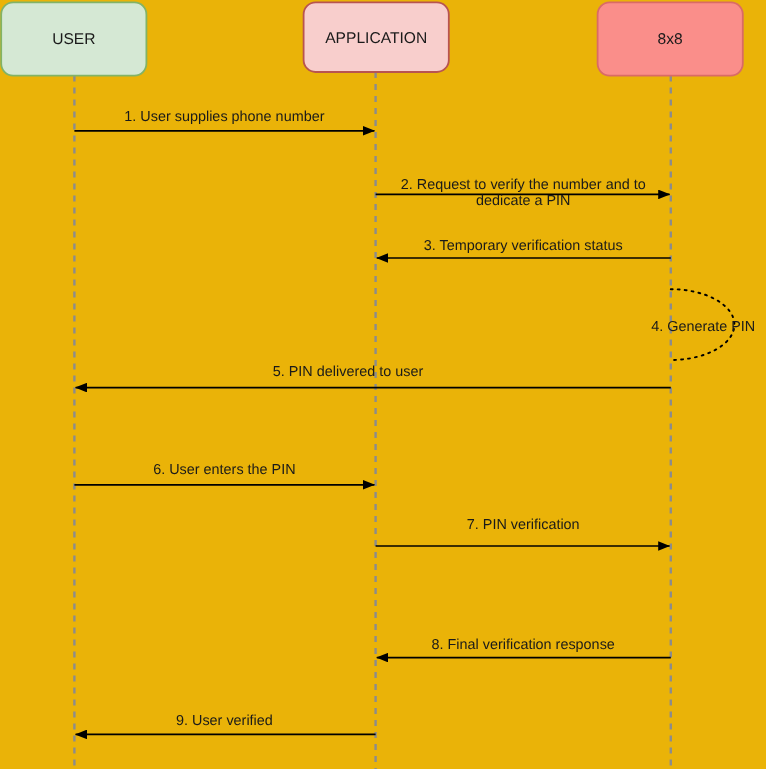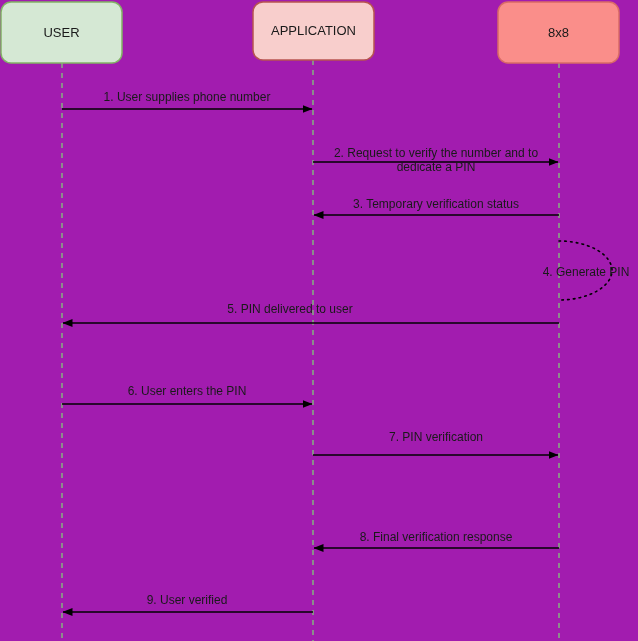--- a/index.html
+++ b/index.html
@@ -9,21 +9,21 @@
     background: #ffffff;
   }
   body {
     font-family: "Liberation Sans", sans-serif;
     -webkit-font-smoothing: antialiased;
   }
   #diagram-root {
     position: relative;
     width: 638px;
     height: 641px;
-    background: #a21caf;
+    background: #eab308;
     overflow: hidden;
   }
   #diagram-svg {
     position: absolute;
     left: 0;
     top: 0;
     width: 638px;
     height: 641px;
     display: block;
   }

